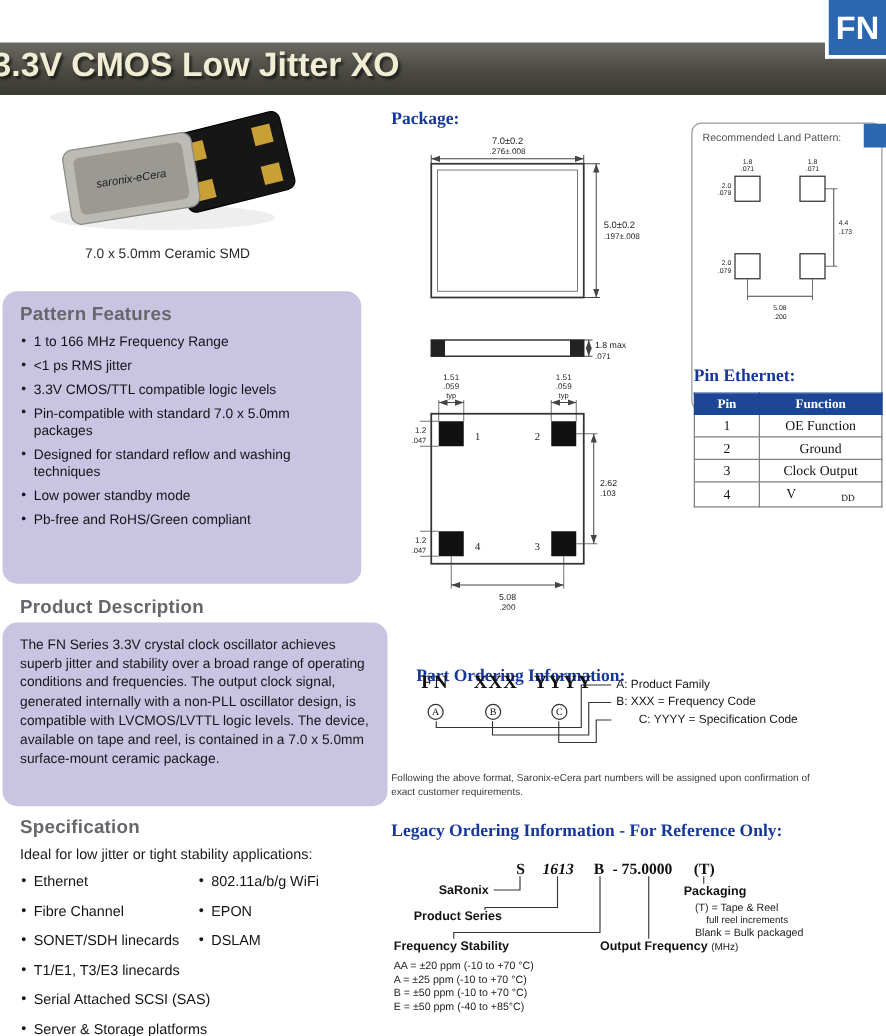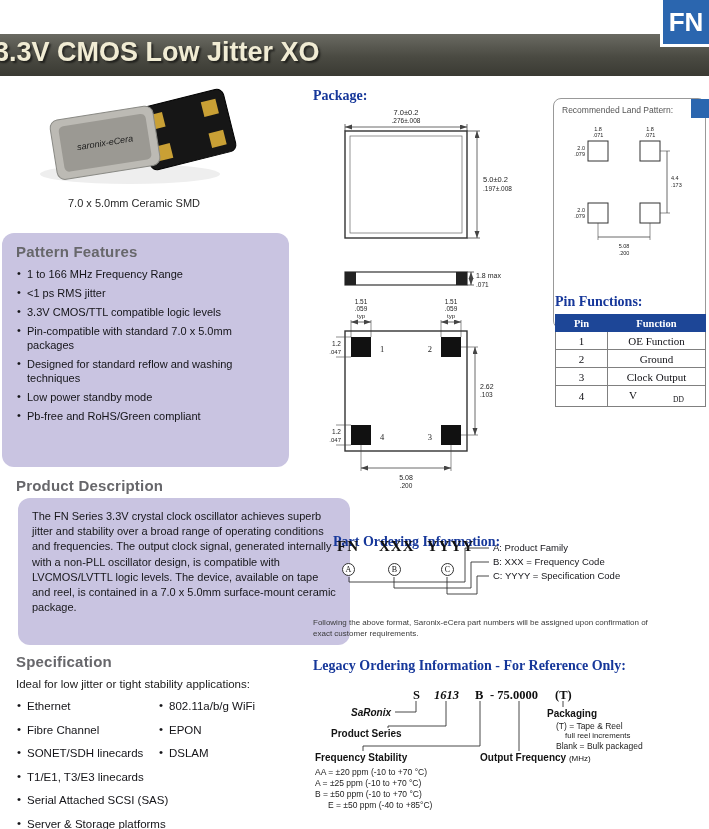--- a/index.html
+++ b/index.html
@@ -9,21 +9,21 @@
   
   .hdr{position:absolute;left:0;top:0;width:709px;height:42px;background:linear-gradient(180deg,#6a6a62 0%,#4a4a42 55%,#3a3a33 100%);margin-top:34px;}
   .hdr-title{position:absolute;left:-6px;top:3px;font-size:27px;font-weight:bold;color:#f1ecd4;text-shadow:2px 2px 2px rgba(0,0,0,.55);white-space:nowrap;}
   .brand{position:absolute;right:0;top:0;width:49px;height:47px;background:#2b66af;color:#fff;font-size:26px;font-weight:bold;display:flex;align-items:center;justify-content:center;border-left:3px solid #fff;border-bottom:3px solid #fff;}
 
   
   .photo{position:absolute;left:25px;top:82px;}
   .caption{position:absolute;left:28px;top:197px;width:212px;text-align:center;font-size:11px;color:#2a2a2a;}
   .panel{position:absolute;background:#c9c4e1;border-radius:12px;}
   .features-panel{left:2px;top:233px;width:287px;height:234px;padding:10px 12px 6px 14px;}
-  .desc-panel{left:18px;top:498px;width:332px;height:147px;padding:8px 12px 6px 14px;}
+  .desc-panel{left:2px;top:498px;width:308px;height:147px;padding:8px 12px 6px 14px;}
   .gh{font-size:15px;color:#67676b;font-weight:bold;letter-spacing:.2px;}
   .desc-h{position:absolute;left:16px;top:477px;}
   .apps-h{position:absolute;left:16px;top:653px;}
   .apps-intro{position:absolute;left:16px;top:678px;font-size:11.5px;color:#1a1a1a;}
   .desc-text{font-size:11px;line-height:1.38;color:#17171a;margin-top:3px;}
   .blist{list-style:none;margin:8px 0 0;}
   .blist li{position:relative;padding-left:11px;font-size:11px;color:#141418;line-height:1.27;margin-bottom:5px;}
   .blist li::before{content:"•";position:absolute;left:1px;top:-1px;}
   .apps-col{position:absolute;top:699px;}
   .apps-col .blist{margin:0;}
@@ -228,21 +228,21 @@
       <text x="108" y="62" font-size="5.5">.173</text>
       <line x1="35" y1="98" x2="35" y2="115" stroke="#444" stroke-width="0.6"></line>
       <line x1="87" y1="98" x2="87" y2="115" stroke="#444" stroke-width="0.6"></line>
       <line x1="35" y1="112" x2="87" y2="112" stroke="#444" stroke-width="0.8"></line>
       <text x="61" y="123" font-size="5.5" text-anchor="middle">5.08</text>
       <text x="61" y="130" font-size="5.5" text-anchor="middle">.200</text>
     </svg>
   </div>
   <div class="corner-chip"></div>
 
-  <div class="bh" style="left:555px;top:294px;">Pin Functions:</div>
+  <div class="bh" style="left:555px;top:294px;">Pin Ethernet:</div>
   <table class="pf-table">
     <colgroup>
         <col style="width:52px">
         <col style="width:98px">
       </colgroup>
     <thead>
       <tr>
         <th>Pin</th>
         <th>Function</th>
       </tr>
@@ -270,43 +270,43 @@
   <div class="bh" style="left:313px;top:534px;margin-left:20px;">Part Ordering Information:</div>
   <div class="ord">
     <span class="part" style="left:24px;top:2px;">FN</span>
     <span class="part" style="left:66px;top:2px;">XXX</span>
     <span class="part" style="left:114px;top:2px;">YYYY</span>
     <span class="circ" style="left:29px;">A</span>
     <span class="circ" style="left:75px;">B</span>
     <span class="circ" style="left:128px;">C</span>
     <span class="ord-note" style="top:6px;">A: Product Family</span>
     <span class="ord-note" style="top:20px;">B: XXX = Frequency Code</span>
-    <span class="ord-note" style="top:34px;">C: YYYY = Specification Code</span>
+    <span class="ord-note" style="top:34px;margin-left:18px;">C: YYYY = Specification Code</span>
     <svg class="overlay-svg" width="392" height="86" viewBox="0 0 392 86">
       <polyline points="176,12 152,12 152,46 36,46 36,41" fill="none" stroke="#333" stroke-width="0.9"></polyline>
       <polyline points="176,26 158,26 158,52 81,52 81,41" fill="none" stroke="#333" stroke-width="0.9"></polyline>
       <polyline points="176,40 164,40 164,58 134,58 134,41" fill="none" stroke="#333" stroke-width="0.9"></polyline>
     </svg>
   </div>
   <div class="footnote">Following the above format, Saronix-eCera part numbers will be assigned upon confirmation of exact customer requirements.</div>
 
   <div class="bh" style="left:313px;top:658px;">Legacy Ordering Information - For Reference Only:</div>
   <div class="leg">
     <span class="code" style="left:100px;">S</span>
     <span class="code" style="left:121px;font-style:italic;">1613</span>
     <span class="code" style="left:162px;">B</span>
     <span class="code" style="left:177px;">- 75.0000</span>
     <span class="code" style="left:242px;">(T)</span>
-    <span class="lbl" style="left:38px;top:25px;font-style:italic;">SaRonix</span>
+    <span class="lbl" style="left:38px;top:25px;">SaRonix</span>
     <span class="lbl" style="left:18px;top:46px;">Product Series</span>
     <span class="lbl" style="left:2px;top:70px;">Frequency Stability</span>
     <span class="small" style="left:2px;top:85px;">AA = ±20 ppm (-10 to +70 °C)</span>
     <span class="small" style="left:2px;top:96px;">A = ±25 ppm (-10 to +70 °C)</span>
     <span class="small" style="left:2px;top:107px;text-align:center;">B = ±50 ppm (-10 to +70 °C)</span>
-    <span class="small" style="left:2px;top:118px;margin-left:13px;">E = ±50 ppm (-40 to +85°C)</span>
+    <span class="small" style="left:2px;top:118px;">E = ±50 ppm (-40 to +85°C)</span>
     <span class="lbl" style="left:167px;top:70px;"><span>Output Frequency</span> <span class="mhz">(MHz)</span></span>
     <span class="lbl" style="left:234px;top:26px;">Packaging</span>
     <span class="small" style="left:243px;top:39px;">(T) = Tape &amp; Reel</span>
     <span class="small tiny" style="left:252px;top:49px;">full reel increments</span>
     <span class="small" style="left:243px;top:59px;">Blank = Bulk packaged</span>
     <svg class="overlay-svg" width="396" height="147" viewBox="0 0 396 147">
       <polyline points="103,19 103,30 82,30" fill="none" stroke="#333" stroke-width="0.9"></polyline>
       <polyline points="133,19 133,44 75,44 75,46" fill="none" stroke="#333" stroke-width="0.9"></polyline>
       <polyline points="167,19 167,64 50,64 50,69" fill="none" stroke="#333" stroke-width="0.9"></polyline>
       <polyline points="206,19 206,69" fill="none" stroke="#333" stroke-width="0.9"></polyline>

